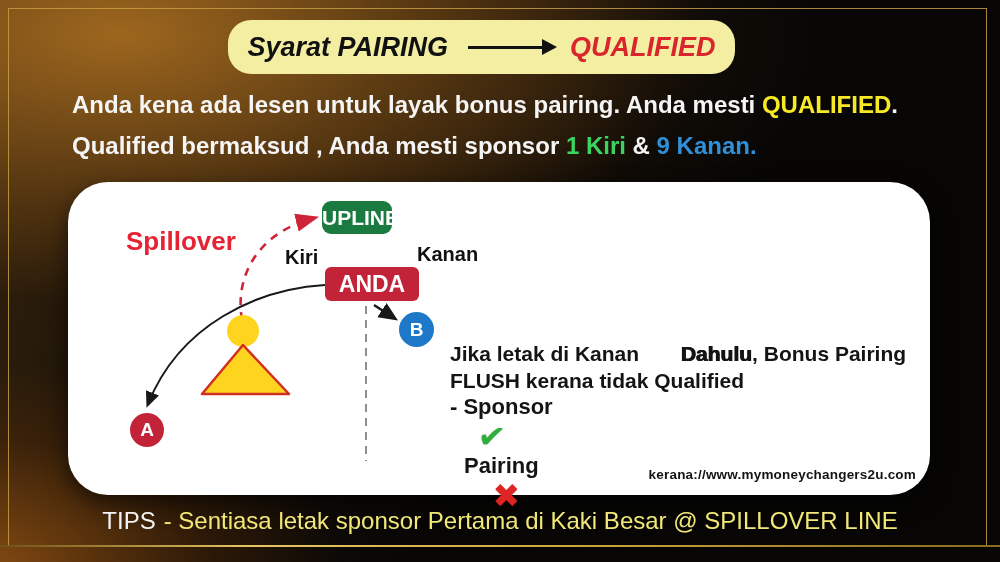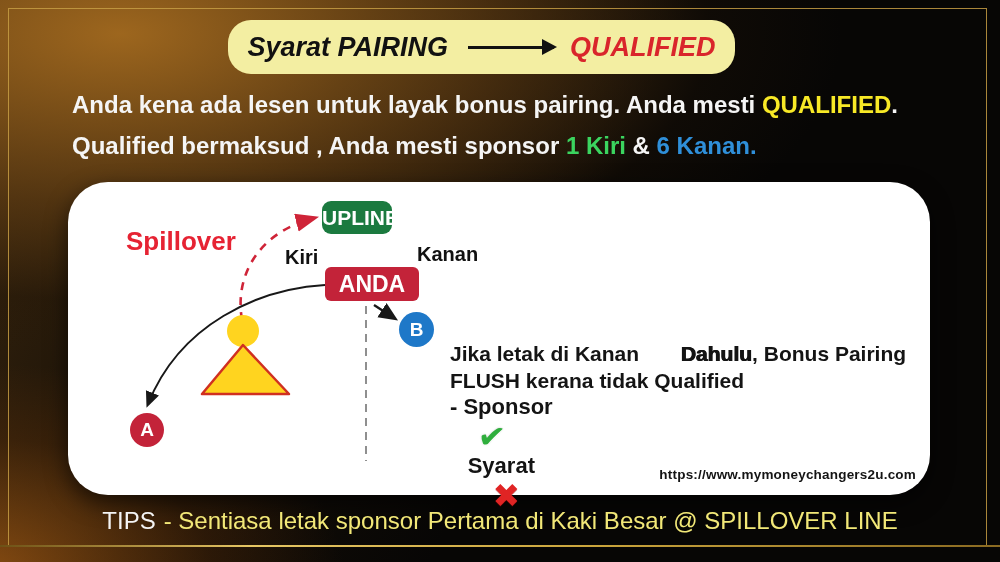--- a/index.html
+++ b/index.html
@@ -81,21 +81,21 @@
   <div class="banner">
     <span>Syarat PAIRING</span>
     <span class="banner-arrow">
         <i class="tip"></i>
       </span>
     <span class="q">QUALIFIED</span>
   </div>
 
   <div class="intro">
     <p><span>Anda kena ada lesen untuk layak bonus pairing. Anda mesti </span><span class="yellow">QUALIFIED</span><span>.</span></p>
-    <p><span>Qualified bermaksud , Anda mesti sponsor </span><span class="green">1 Kiri</span><span> &amp; </span><span class="blue">6 Kanan</span><span class="blue">.</span></p>
+    <p><span>Qualified bermaksud , Anda mesti sponsor </span><span class="green">1 Kiri</span><span> &amp; </span><span class="blue">9 Kanan</span><span class="blue">.</span></p>
   </div>
 
   <div class="panel">
 
     <svg class="connectors" viewBox="0 0 862 313">
       <defs>
         <marker id="m-black" markerWidth="9" markerHeight="9" refX="6" refY="3.5" orient="auto">
           <path d="M0,0 L8,3.5 L0,7 z" fill="#181818"></path>
         </marker>
         <marker id="m-red" markerWidth="10" markerHeight="9" refX="7" refY="3.5" orient="auto">
@@ -126,25 +126,25 @@
     <div class="node b">B</div>
 
     <div class="note">
       <p><span>Jika letak di Kanan </span><span class="xbold">Dahulu</span><span>, Bonus Pairing</span></p>
       <p>FLUSH kerana tidak Qualified</p>
     </div>
 
     <div class="status-row">
       <span>- Sponsor</span>
       <span class="icon-glyph icon-check">✔</span>
-      <span>Syarat</span>
+      <span>Pairing</span>
       <span class="icon-glyph icon-cross">✖</span>
     </div>
 
-    <div class="url">https://www.mymoneychangers2u.com</div>
+    <div class="url">kerana://www.mymoneychangers2u.com</div>
   </div>
 
   <div class="footer">
     <span class="w">TIPS</span><span class="y">- Sentiasa letak sponsor Pertama di Kaki Besar @ SPILLOVER LINE</span>
   </div>
 
   <div class="gold-line"></div>
 </div>
 
 </body></html>

